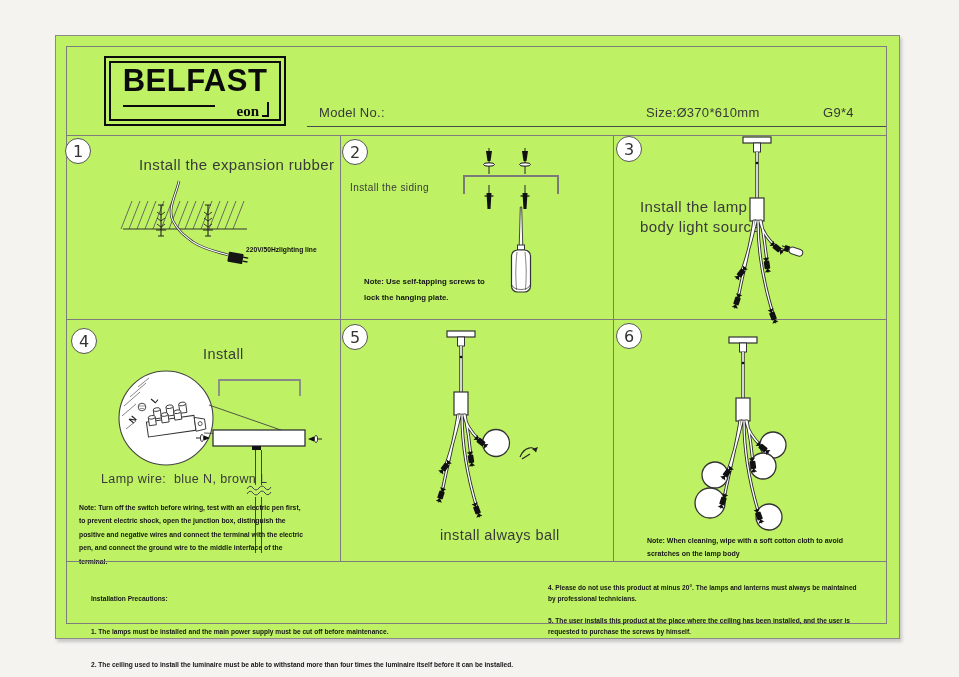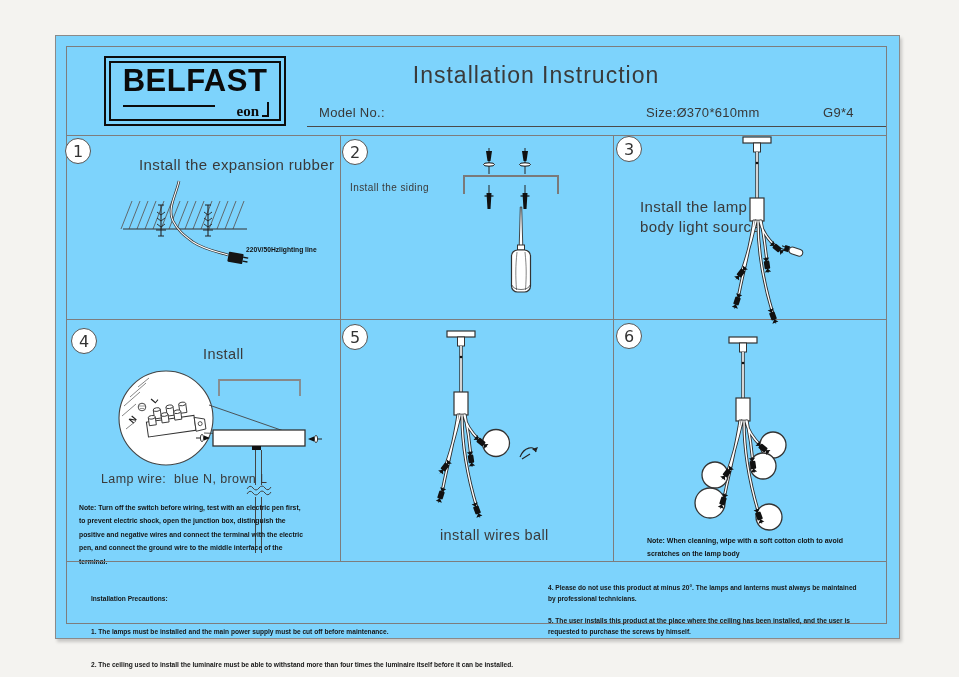--- a/index.html
+++ b/index.html
@@ -1,18 +1,18 @@
 <!DOCTYPE html>
 <html><head>
 <meta charset="utf-8">
 <style>
   html,body{margin:0;padding:0;}
   body{width:959px;height:677px;background:#f4f3f0;font-family:"Liberation Sans",sans-serif;position:relative;overflow:hidden;}
   #stage{position:absolute;inset:0;}
-  .sheet{position:absolute;left:55px;top:35px;width:843px;height:602px;background:#7dd3fc;border:1px solid #8a8a8a;box-shadow:2px 3px 3px rgba(0,0,0,0.18);}
+  .sheet{position:absolute;left:55px;top:35px;width:843px;height:602px;background:#bef264;border:1px solid #8a8a8a;box-shadow:2px 3px 3px rgba(0,0,0,0.18);}
   .inner{position:absolute;left:10px;top:10px;width:819px;height:576px;border:1px solid #7d7d7d;}
   
   .hdr{position:absolute;left:0;top:0;width:819px;height:88px;border-bottom:1px solid #7d7d7d;}
   .logo{position:absolute;left:37px;top:9px;width:182px;height:70px;border:2px solid #0c0c0c;box-sizing:border-box;}
   .logo-in{position:absolute;left:3px;top:3px;right:3px;bottom:3px;border:2px solid #0c0c0c;}
   .logo-primary{position:absolute;left:0;right:0;top:0px;text-align:center;font-size:31px;font-weight:800;letter-spacing:0.5px;color:#0b0b0b;line-height:36px;}
   .logo-line{position:absolute;left:12px;right:64px;bottom:12px;border-top:2px solid #0c0c0c;}
   .logo-secondary{position:absolute;right:20px;bottom:-1px;font-family:"Liberation Serif",serif;font-size:15px;font-weight:700;color:#0b0b0b;}
   .logo-tick{position:absolute;right:10px;bottom:2px;width:5px;height:13px;border-right:2px solid #0c0c0c;border-bottom:2px solid #0c0c0c;}
   .doc-title{position:absolute;left:264px;top:15px;width:410px;text-align:center;font-size:23px;letter-spacing:1px;color:#3a3a3a;}
@@ -79,21 +79,20 @@
 
       <div class="hdr">
         <div class="logo">
           <div class="logo-in">
             <div class="logo-primary">BELFAST</div>
             <div class="logo-line"></div>
             <div class="logo-secondary">eon</div>
             <div class="logo-tick"></div>
           </div>
         </div>
-        <div class="doc-title">Installation Instruction</div>
         <div class="model-underline"></div>
         <span class="model-txt" style="left:252px">Model No.:</span>
         <span class="model-txt" style="left:579px">Size:Ø370*610mm</span>
         <span class="model-txt" style="left:756px">G9*4</span>
       </div>
 
       <div class="cell bR bB" style="left:0;top:89px;width:274px;height:184px">
         <div class="num" style="left:-2px;top:2px">1</div>
         <div class="steptitle" style="left:72px;top:20px;font-size:15px">Install the expansion rubber</div>
         <svg style="left:40px;top:43px" width="220" height="122" viewBox="0 0 220 122">
@@ -122,20 +121,22 @@
           <use href="#screwbottom" transform="translate(38,44)"></use>
           <use href="#screwbottom" transform="translate(74,44)"></use>
           <g transform="translate(70,66)">
             <path d="M-0.7,0 L-1.8,40 L1.8,40 L0.7,0 Z" fill="#fff" stroke="#333" stroke-width="0.9"></path>
             <rect x="-3.5" y="38" width="7" height="5" fill="#fff" stroke="#333" stroke-width="1"></rect>
             <rect x="-9.5" y="43" width="19" height="42" rx="6" fill="#fff" stroke="#333" stroke-width="1.2"></rect>
             <path d="M-4,45 C-5.5,60 -5.5,68 -4.5,83 M4,45 C5.5,60 5.5,68 4.5,83" stroke="#333" stroke-width="0.6" fill="none"></path>
             <path d="M-9,78 C-8,84 8,84 9,78" stroke="#333" stroke-width="0.7" fill="none"></path>
           </g>
         </svg>
+        <div class="note" style="left:23px;top:138px;font-size:7.8px;line-height:15.5px">Note: Use self-tapping screws to
+lock the hanging plate.</div>
       </div>
 
       <div class="cell bB" style="left:547px;top:89px;width:272px;height:184px">
         <div class="num" style="left:2px;top:0">3</div>
         <div class="steptitle" style="left:26px;top:61px;font-size:15px;line-height:20px">Install the lamp
 body light source</div>
         <svg style="left:89px;top:0" width="120" height="186" viewBox="0 0 120 186">
           <use href="#lampframe"></use>
           <use href="#socketg" transform="translate(74,112) rotate(40)"></use>
           <use href="#socketg" transform="translate(64,129) rotate(82)"></use>
@@ -220,21 +221,21 @@
           <use href="#socketg" transform="translate(64,129) rotate(82)"></use>
           <use href="#socketg" transform="translate(38,137) rotate(128)"></use>
           <use href="#socketg" transform="translate(34,165) rotate(108)"></use>
           <use href="#socketg" transform="translate(70,180) rotate(70)"></use>
           <g transform="translate(119,121)">
             <path d="M-6,6 C-2,-4 8,-6 10,1" stroke="#222" stroke-width="1.1" fill="none"></path>
             <path d="M10,1 L12,-4 L6,-2 Z" fill="#222"></path>
             <path d="M-4,8 L4,3" stroke="#222" stroke-width="1.1"></path>
           </g>
         </svg>
-        <div class="steptitle" style="left:99px;top:207px;font-size:14.5px">install wires ball</div>
+        <div class="steptitle" style="left:99px;top:207px;font-size:14.5px">install always ball</div>
       </div>
 
       <div class="cell" style="left:547px;top:273px;width:272px;height:241px">
         <div class="num" style="left:2px;top:3px">6</div>
         <svg style="left:75px;top:16px" width="130" height="196" viewBox="0 0 130 196">
           <use href="#lampframe"></use>
           <g fill="#fff" stroke="#333" stroke-width="1.3">
             <circle cx="84" cy="109" r="13"></circle>
             <circle cx="74" cy="130" r="13"></circle>
             <circle cx="26" cy="139" r="13"></circle>

